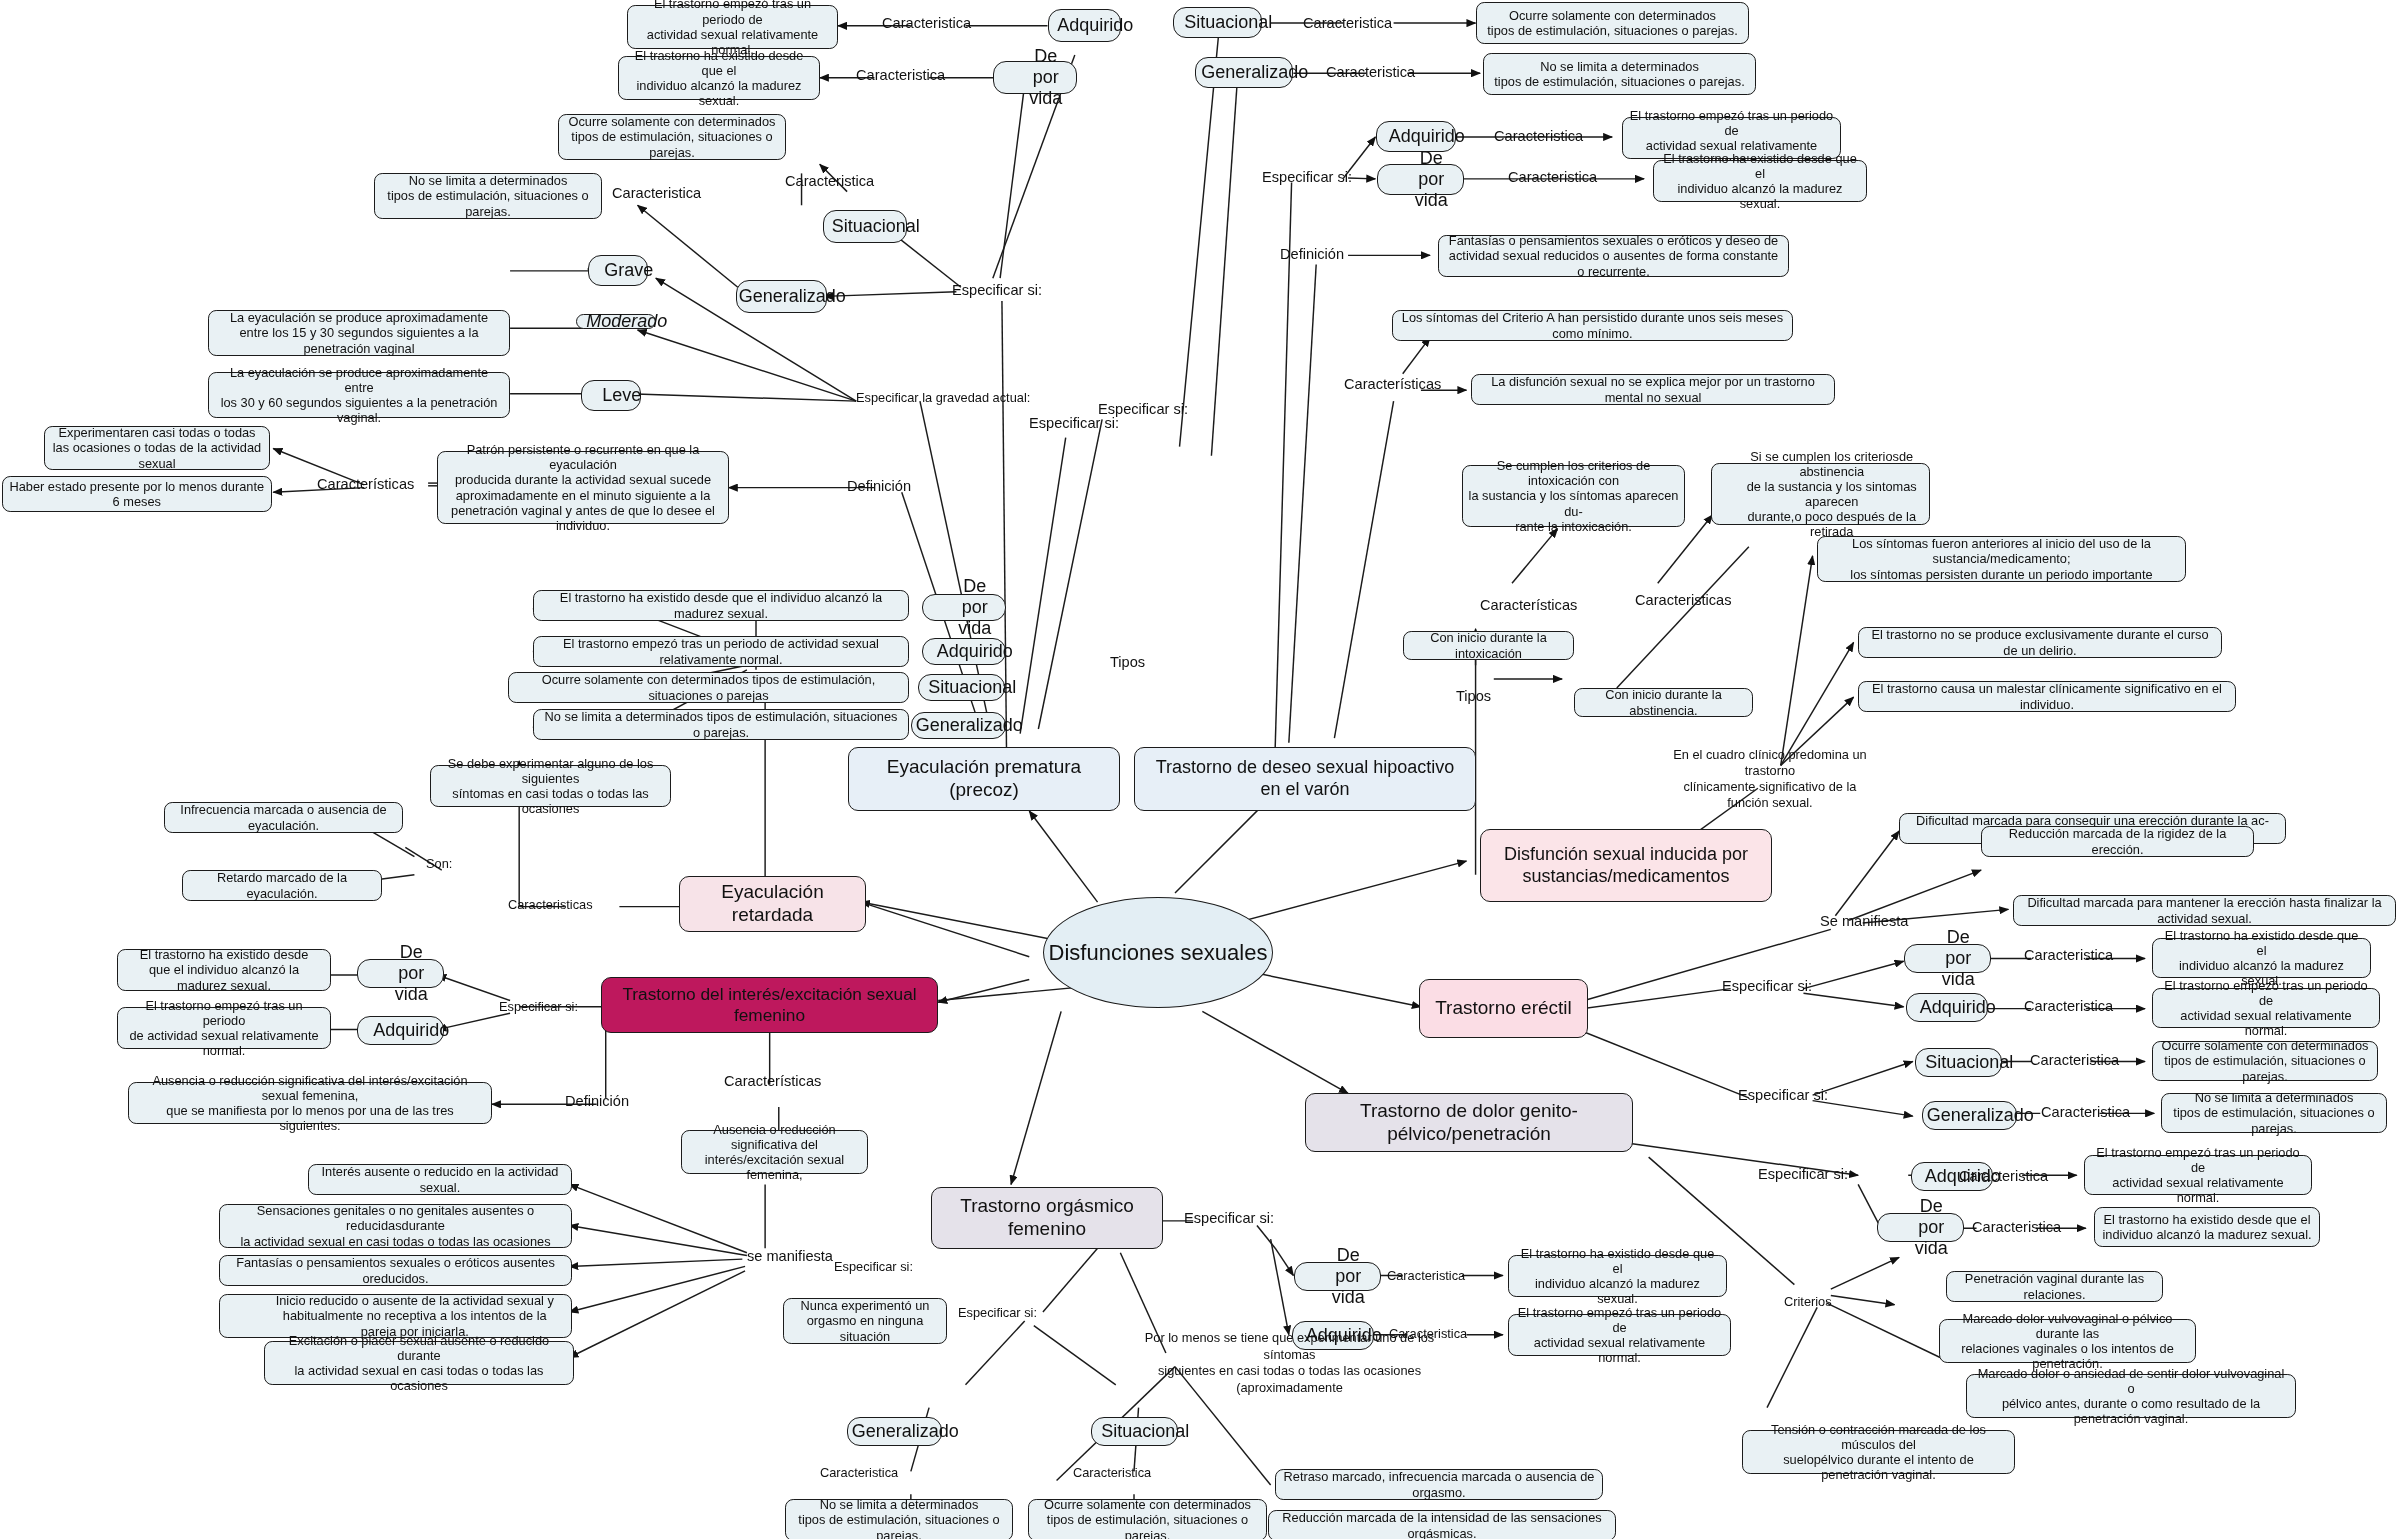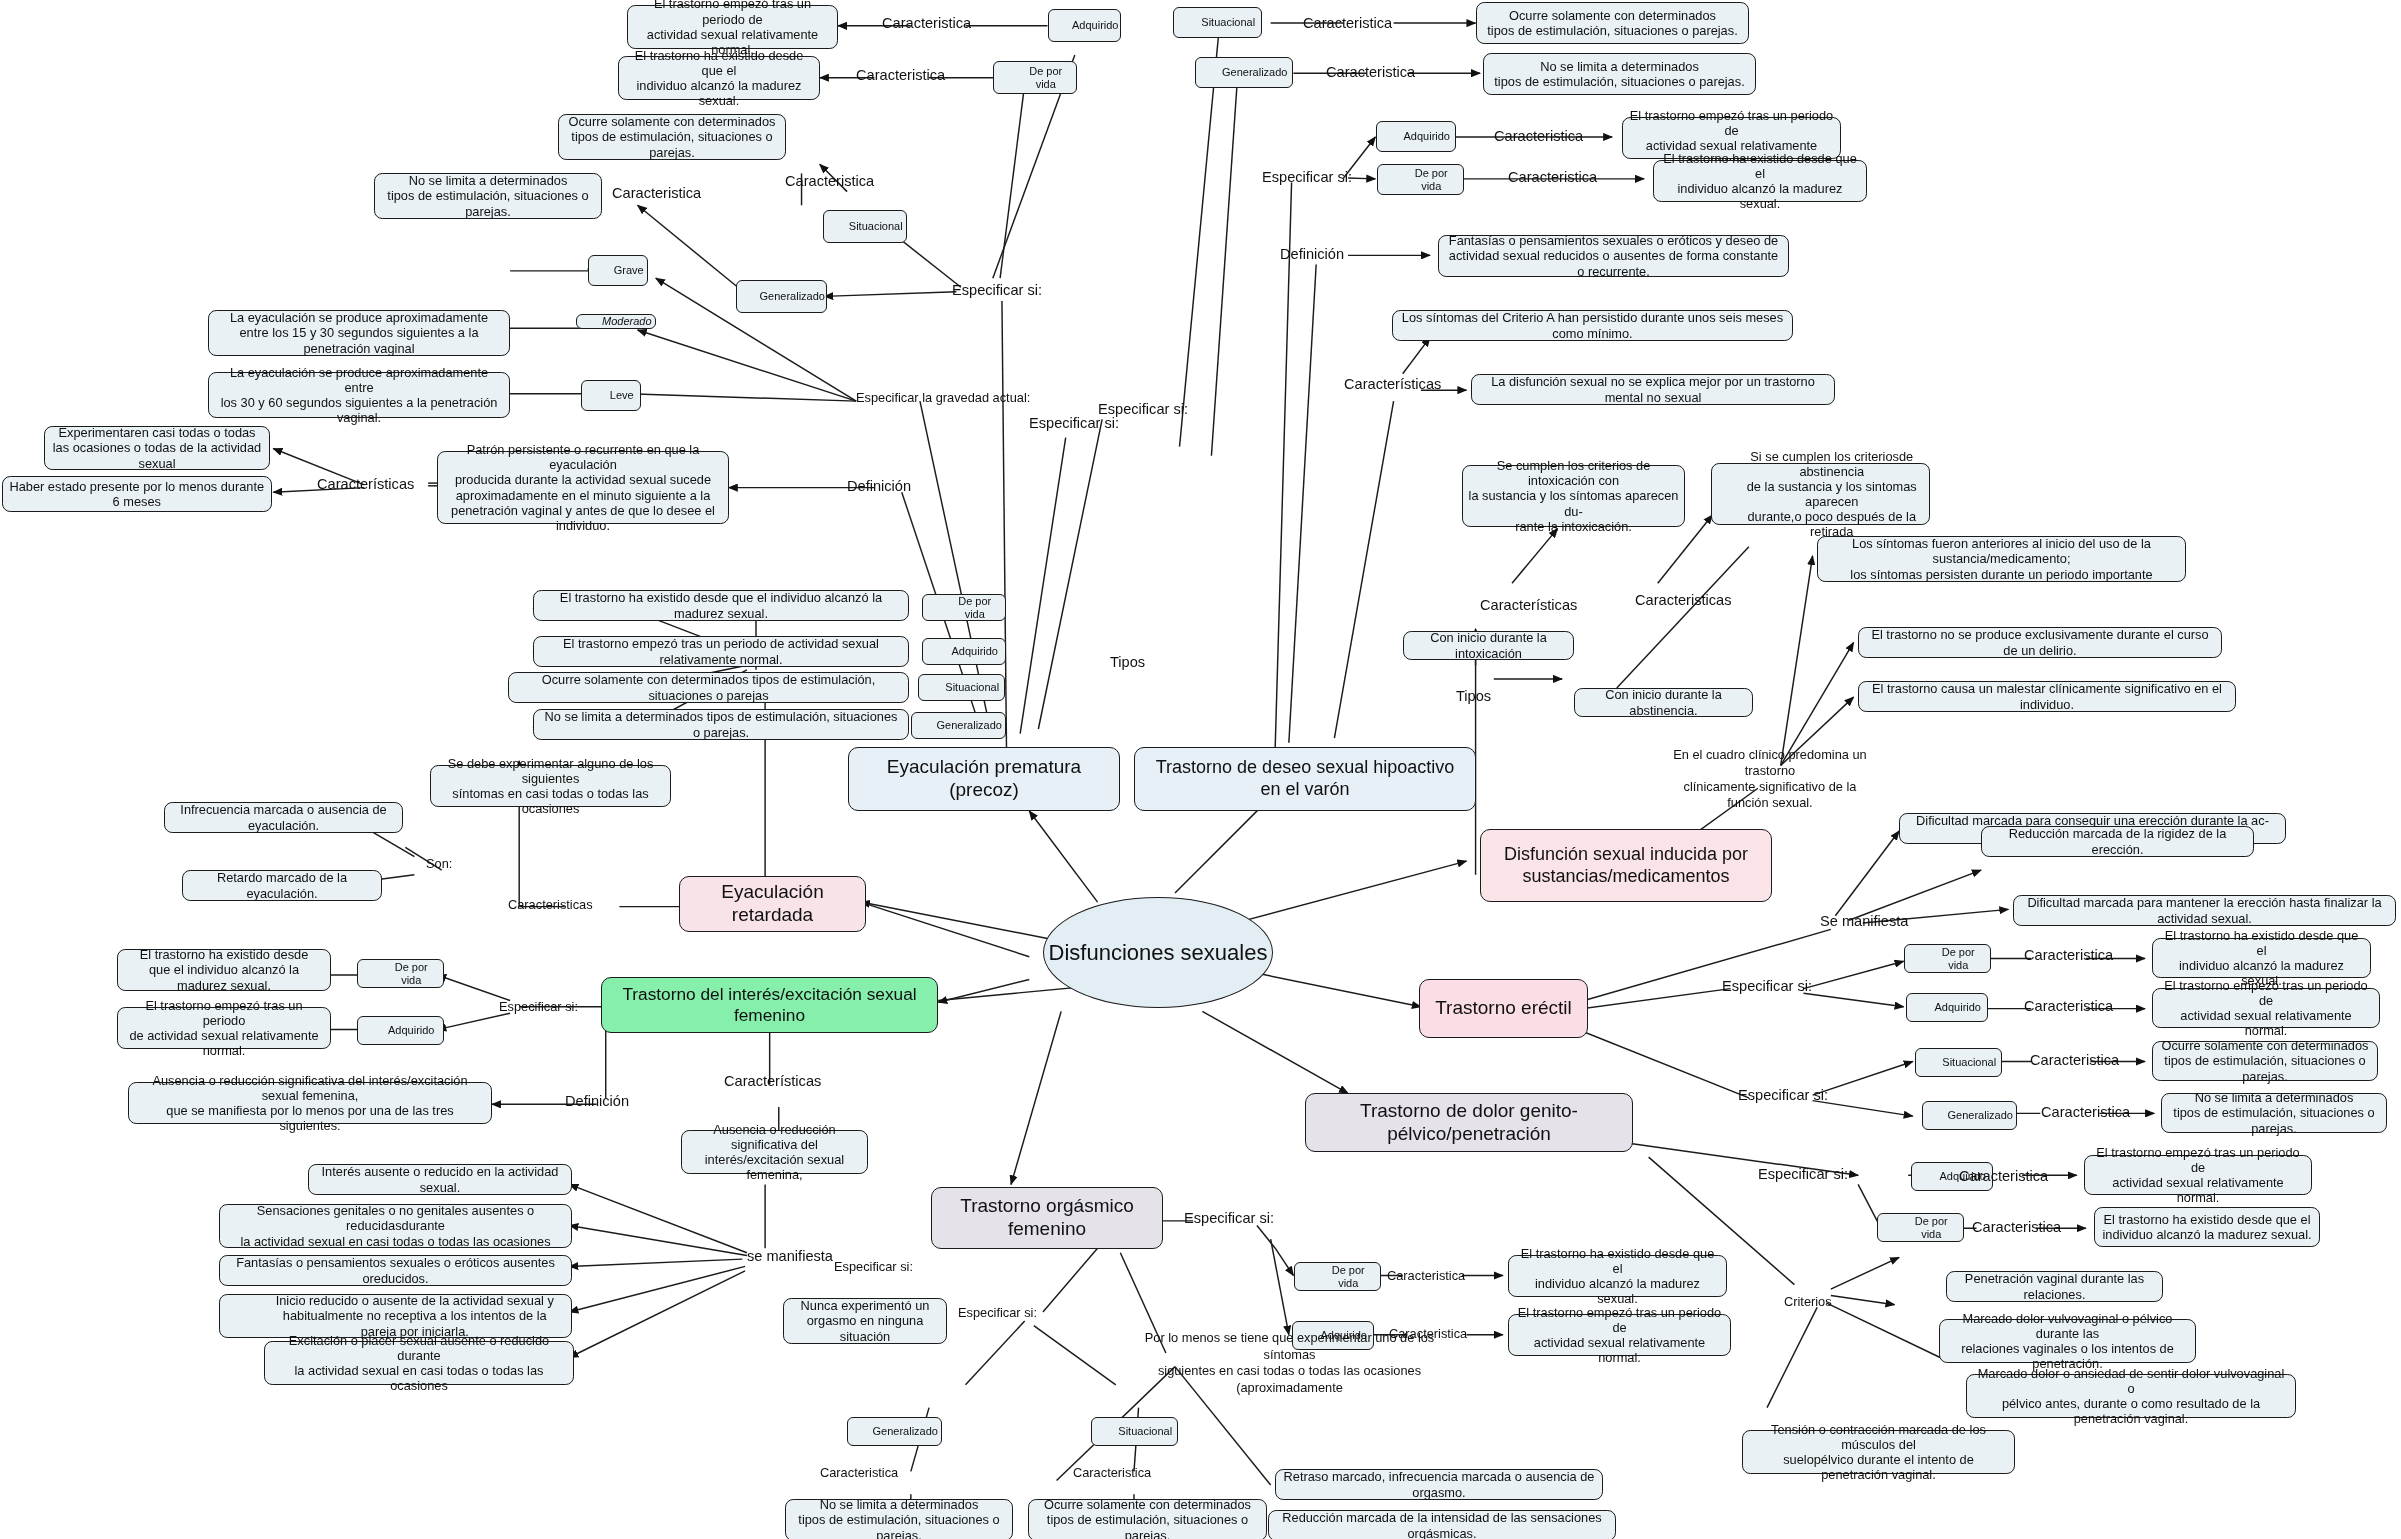--- a/index.html
+++ b/index.html
@@ -4,34 +4,34 @@
 <style>
   html,body{margin:0;padding:0;background:#ffffff;}
   body{font-family:"Liberation Sans", sans-serif;color:#111;}
   #canvas{position:relative;width:2401px;height:1540px;overflow:hidden;background:#fff;}
   svg#wires{position:absolute;left:0;top:0;width:2401px;height:1540px;pointer-events:none;}
 
   .node{position:absolute;box-sizing:border-box;display:flex;align-items:center;justify-content:center;
         text-align:center;border:1.4px solid #1b1b1b;border-radius:8.2px;background:#e9f1f4;
         line-height:1.18;padding:2.7px 5.5px;}
   .node.small{font-size:12.8px;}
-  .node.pill{font-size:11px;border-radius:6px;padding-left:27px;}
+  .node.pill{font-size:18px;border-radius:13px;padding-left:27px;}
 
   
   .central{position:absolute;border:1.4px solid #1b1b1b;border-radius:50%;background:#e3eef4;
            display:flex;align-items:center;justify-content:center;text-align:center;font-size:22px;}
 
   
   .disorder{position:absolute;box-sizing:border-box;display:flex;align-items:center;justify-content:center;
             text-align:center;border:1.4px solid #1b1b1b;border-radius:10px;font-size:19px;line-height:1.2;
             padding:5.5px 9px;}
   .d-blue{background:#e7eff7;}
   .d-pink{background:#fbe4e8;}
   .d-pinklight{background:#f7e3e8;}
-  .d-olive{background:#86efac;}
+  .d-olive{background:#be185d;}
   .d-lav{background:#e5e2ea;}
   .d-rosy{background:#fbdde5;}
 
   
   .lbl{position:absolute;font-size:14.6px;color:#111;white-space:nowrap;background:transparent;}
   .lbl.s{font-size:12.8px;}
 </style>
 </head>
 <body>
 

